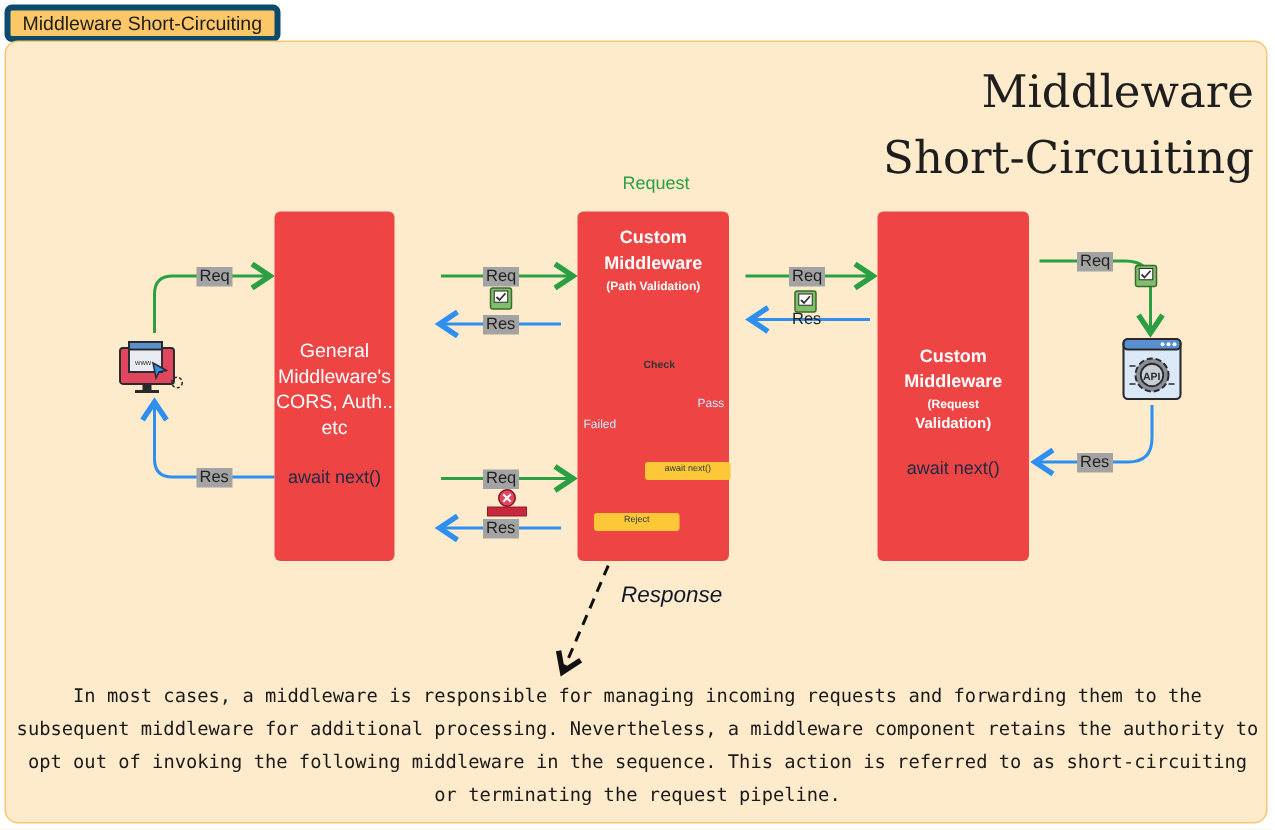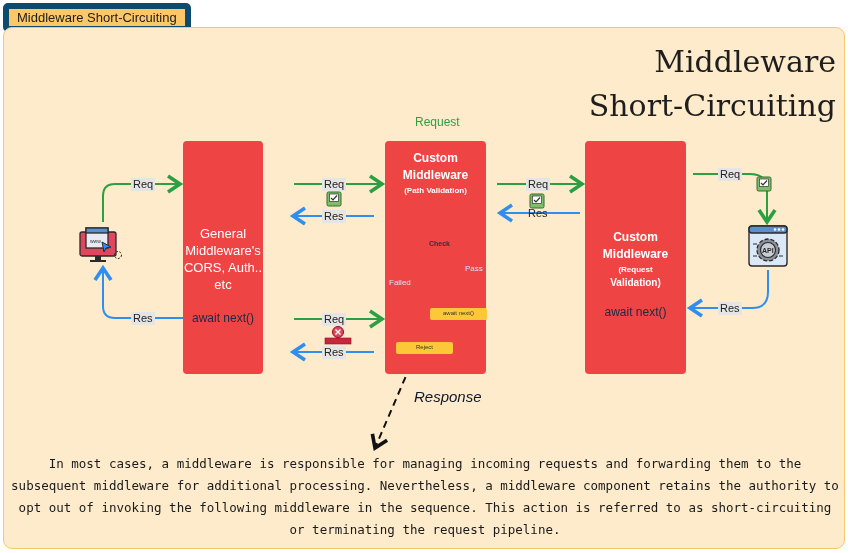--- a/index.html
+++ b/index.html
@@ -1,27 +1,27 @@
 <!DOCTYPE html>
 <html><head>
 <meta charset="utf-8">
 <style>
   html, body { margin:0; padding:0; }
   body { width:850px; height:553px; background:#ffffff; position:relative; overflow:hidden; font-family:"Liberation Sans", sans-serif; }
-  .tag { position:absolute; left:3px; top:3px; height:17px; padding:0 8px; background:#fcc867; border:6px solid #0c4a6e; border-radius:5px; font-size:13px; line-height:17px; color:#1c1c1c; }
+  .tag { position:absolute; left:3px; top:3px; height:17px; padding:0 8px; background:#fcc867; border:4px solid #0c4a6e; border-radius:5px; font-size:13px; line-height:17px; color:#1c1c1c; }
   .frame { position:absolute; left:3px; top:27px; width:842px; height:522px; background:#fdebcb; border:1.5px solid #f5c870; border-radius:9px; box-sizing:border-box; }
   .big-title { position:absolute; right:14px; top:40px; text-align:right; font-family:"DejaVu Serif", serif; font-size:30px; line-height:44px; color:#1e1e1e; }
   .mw { position:absolute; background:#ef4444; border-radius:4px; color:#fff; text-align:center; }
   .mw1 { left:183px; top:141px; width:80px; height:233px; }
   .mw2 { left:385px; top:141px; width:101px; height:233px; }
   .mw3 { left:585px; top:141px; width:101px; height:233px; }
   .mw-title { font-size:13px; font-weight:bold; line-height:17px; }
   .mw-sub { font-size:9px; font-weight:bold; line-height:13px; }
   .mw-next { font-size:12px; color:#1a2b44; }
-  .lbl { position:absolute; font-size:11px; color:#222; background:#e5e5e5; padding:0 2px; line-height:13px; }
+  .lbl { position:absolute; font-size:11px; color:#222; background:#a3a3a3; padding:0 2px; line-height:13px; }
   .req-lbl { position:absolute; font-size:12px; color:#2ba043; }
   .res-lbl { position:absolute; font-size:15px; color:#0f172a;font-style:italic; }
   .ybox { position:absolute; background:#fcc838; border-radius:2px; font-size:6px; color:#333; text-align:center; line-height:11px; }
   .desc { position:absolute; left:10px; top:453px; width:830px; text-align:center; font-family:"DejaVu Sans Mono", monospace; font-size:12.5px; line-height:22px; color:#1a1a1a; }
   svg.overlay { position:absolute; left:0; top:0; }
   .diamond-txt { position:absolute; font-size:7px; font-weight:bold; color:#333; }
   .in-lbl { position:absolute; font-size:8px; color:#cfe8ff; }
 </style>
 </head>
 <body>

